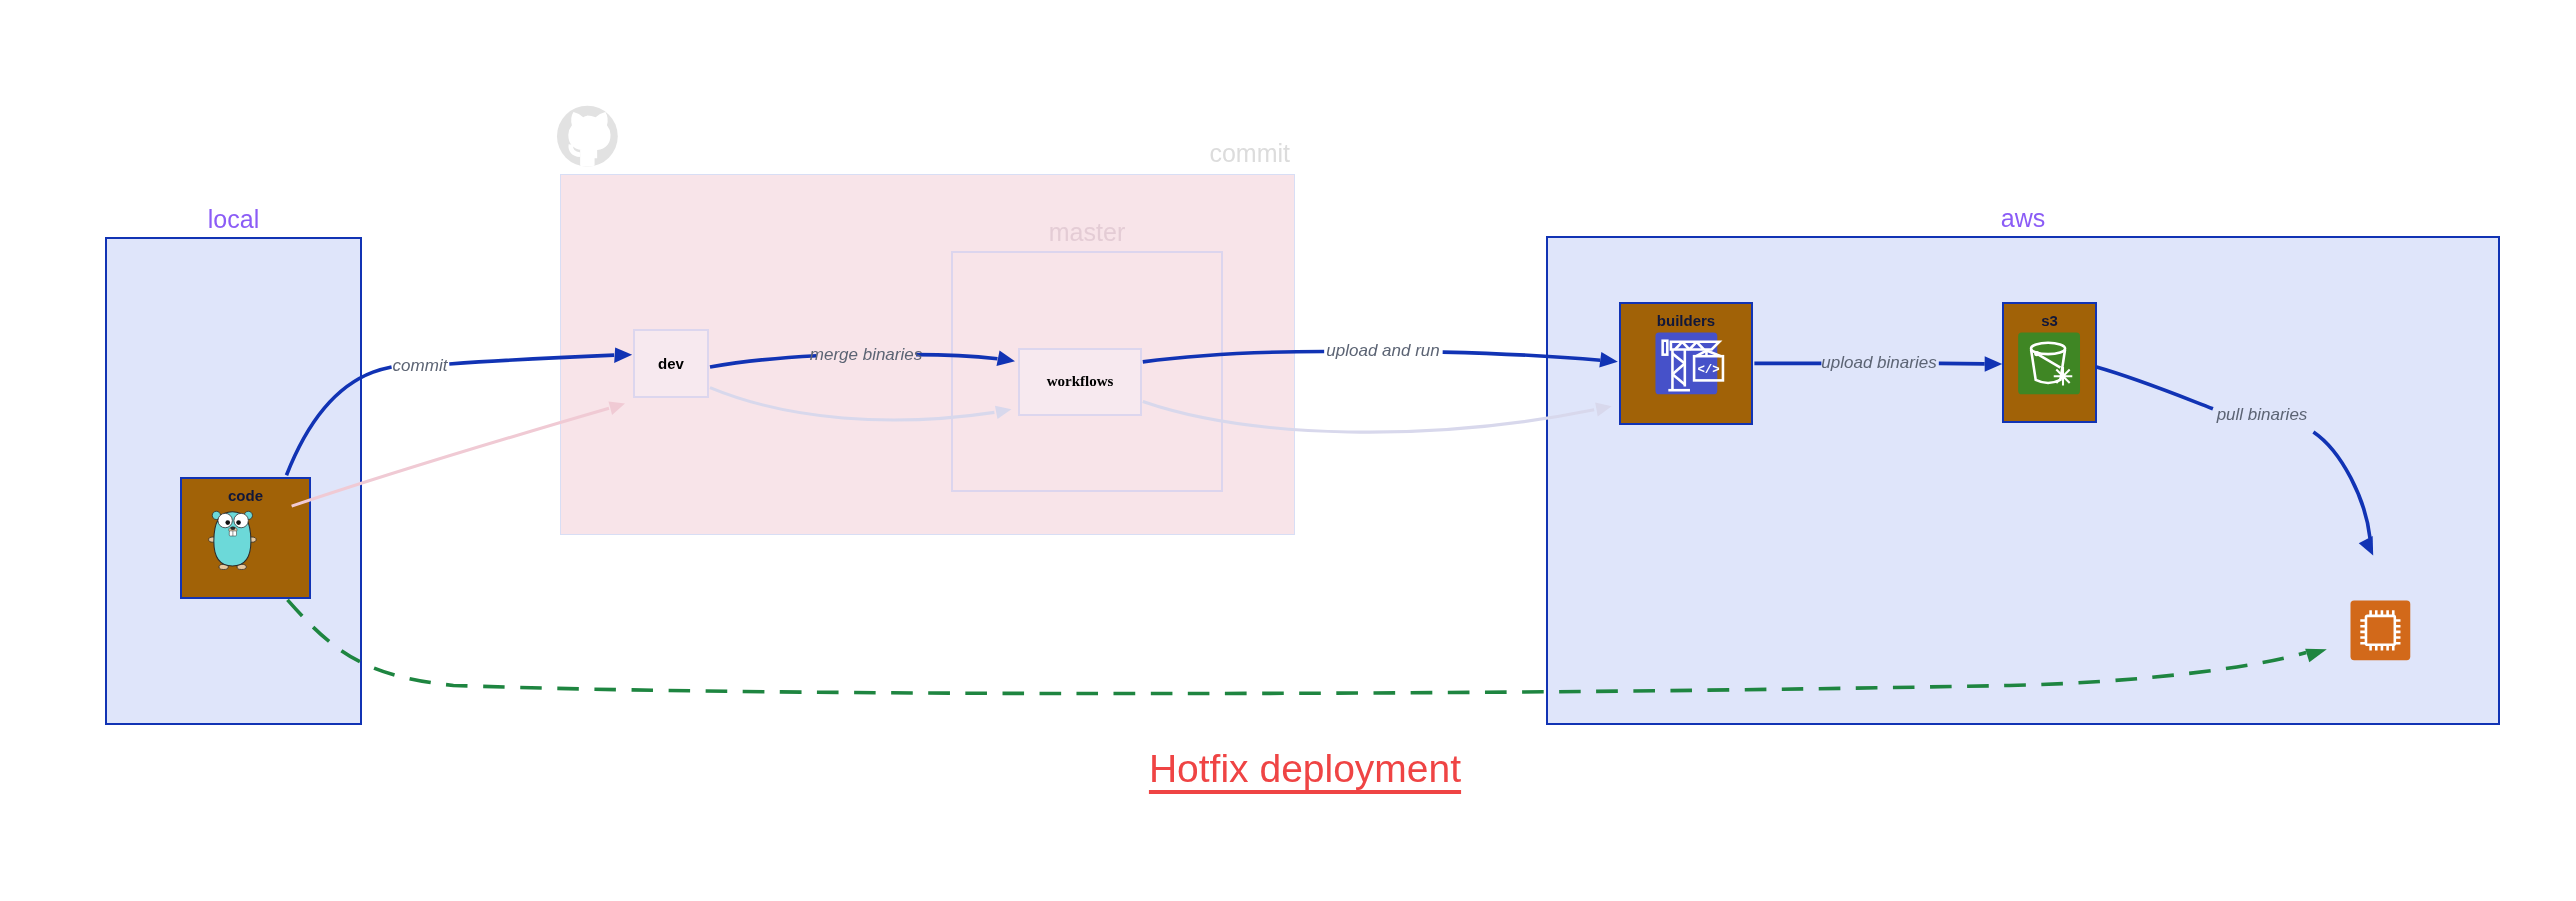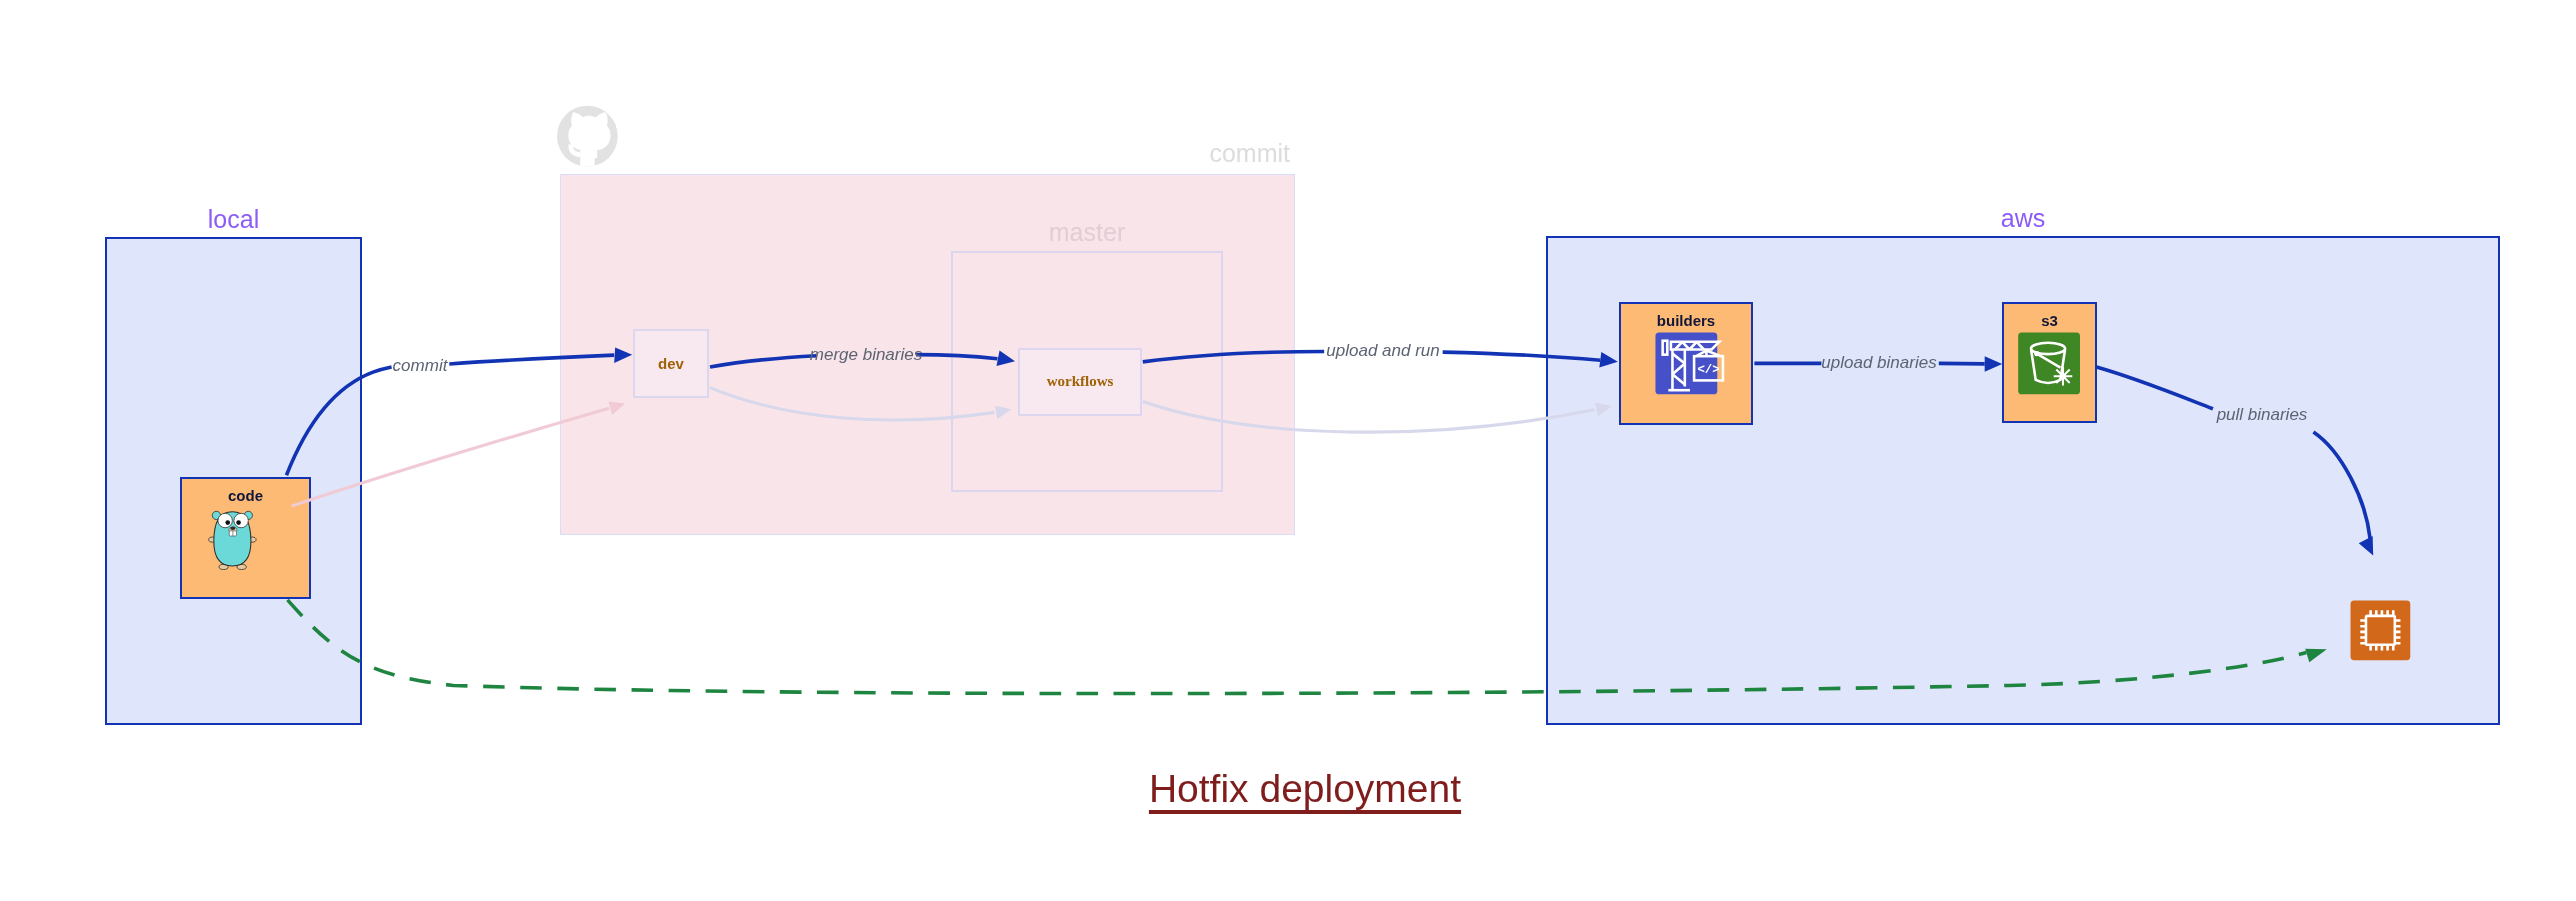--- a/index.html
+++ b/index.html
@@ -2,33 +2,33 @@
 <html style="font-size:8.2px"><head>
 <meta charset="utf-8">
 <style>
   html,body{margin:0;padding:0;background:#ffffff;}
   body{width:2604px;height:902px;font-family:"Liberation Sans",sans-serif;}
   #canvas{position:relative;width:2604px;height:902px;overflow:hidden;background:#ffffff;}
   .box{position:absolute;box-sizing:border-box;}
   .container-box{border:2.6px solid #1133b4;background:#dfe5fa;}
   .github-box{border:1.5px solid #d8def5;background:#f8e4e9;}
   .master-box{border:2.1px solid #dcd5ee;background:transparent;}
-  .node{border:2.6px solid #1133b4;background:#fdba74;}
+  .node{border:2.6px solid #1133b4;background:#a16207;}
   .node-faded{border:2.1px solid #dcd6ee;background:#f7e9ef;}
   .container-label{position:absolute;height:32px;line-height:32px;font-size:25px;color:#8b5cf6;white-space:nowrap;}
   .container-label.center{text-align:center;}
   .container-label.right{text-align:right;}
   .node-label{position:absolute;left:0;right:0;top:8.2px;text-align:center;font-size:15px;font-weight:bold;color:#10173a;white-space:nowrap;}
   .node-label.centered{top:50%;transform:translateY(-52%);}
-  .faded-text{color:#a16207;}
+  .faded-text{color:#000000;}
   .github-label-text{color:#dcdcdc;}
   .master-label-text{color:#e4ccd5;}
   .edge-label{position:absolute;transform:translate(-50%,-50%);font-size:17px;font-style:italic;color:#5c6474;white-space:nowrap;}
   #edges-svg{position:absolute;left:0;top:0;pointer-events:none;}
-  .title{position:absolute;left:1305px;top:747px;transform:translateX(-50%);font-size:39px;color:#7f1d1d;text-decoration:underline;text-decoration-thickness:3.6px;text-underline-offset:8.2px;white-space:nowrap;margin-top:20px;}
+  .title{position:absolute;left:1305px;top:747px;transform:translateX(-50%);font-size:39px;color:#ef4444;text-decoration:underline;text-decoration-thickness:3.6px;text-underline-offset:8.2px;white-space:nowrap;}
 </style>
 </head>
 <body>
 
 <div id="canvas">
 
   <div class="box container-box" style="left:105px;top:237px;width:257px;height:488px;"></div>
   <div class="box github-box" style="left:560px;top:174px;width:735px;height:361px;"></div>
   <div class="box master-box" style="left:951px;top:251px;width:272px;height:241px;"></div>
   <div class="box container-box" style="left:1546px;top:236px;width:954px;height:489px;"></div>

